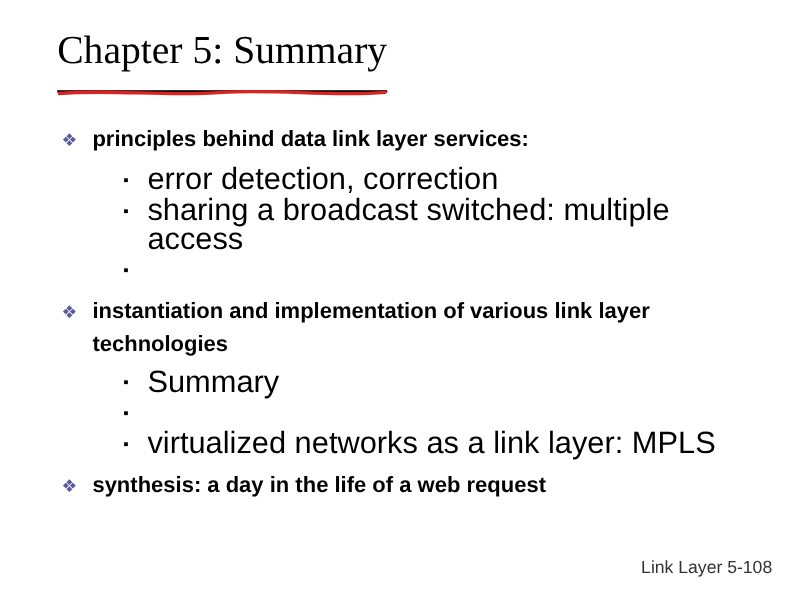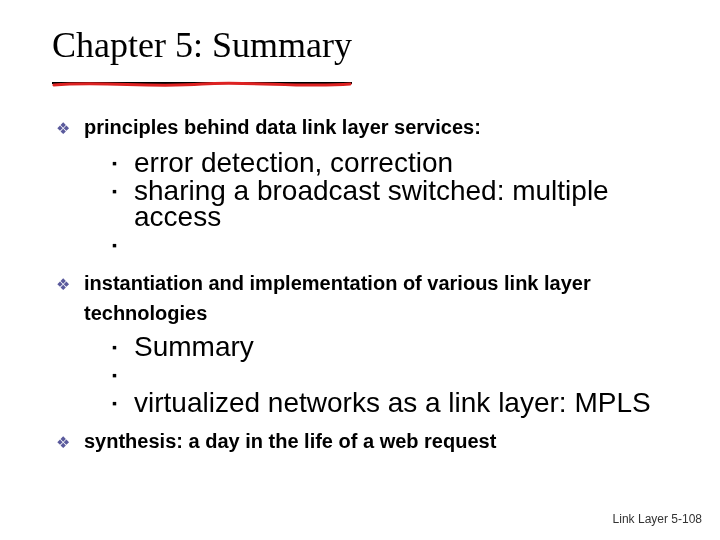--- a/index.html
+++ b/index.html
@@ -9,21 +9,21 @@
   .title { font-family: "Times New Roman", Times, serif; font-size: 36px; color: #000; border-bottom: 2px solid #000; padding-bottom: 16px; }
   .underline-red { position: absolute; left: 0; bottom: -6px; width: 100%; }
   .content { padding-left: 4px; }
   .l1 { display: flex; align-items: flex-start; margin-top: 10px; }
   .l1 .bullet { flex: 0 0 28px; font-size: 16px; color: #5a5a9c; line-height: 30px; padding-top: 2px; }
   .l1 .text { font-size: 20px; line-height: 30px; font-weight: bold; }
   .sub { padding-left: 56px; margin-top: 6px; margin-bottom: 6px; }
   .l2 { display: flex; align-items: flex-start; margin-top: 2px; }
   .l2 .sq { flex: 0 0 22px; font-size: 14px; line-height: 26px; color: #000; }
   .l2 .text { font-size: 28px; line-height: 26px; }
-  .footer { position: absolute; right: 18px; bottom: 14px; font-size: 12px; color: #333; font-family: Arial, sans-serif; }
+  .footer { position: absolute; right: 18px; bottom: 14px; font-size: 16px; color: #333; font-family: Arial, sans-serif; }
 </style>
 </head>
 <body>
 
 <div class="slide">
 
   <div class="title-wrap">
     <div class="title">Chapter 5: Summary</div>
     <svg class="underline-red" viewBox="0 0 360 10" preserveAspectRatio="none" height="10">
       <path d="M2,5 C60,1 120,8 180,4 C240,1 300,8 358,4" stroke="#d22" stroke-width="3" fill="none" stroke-linecap="round"></path>

